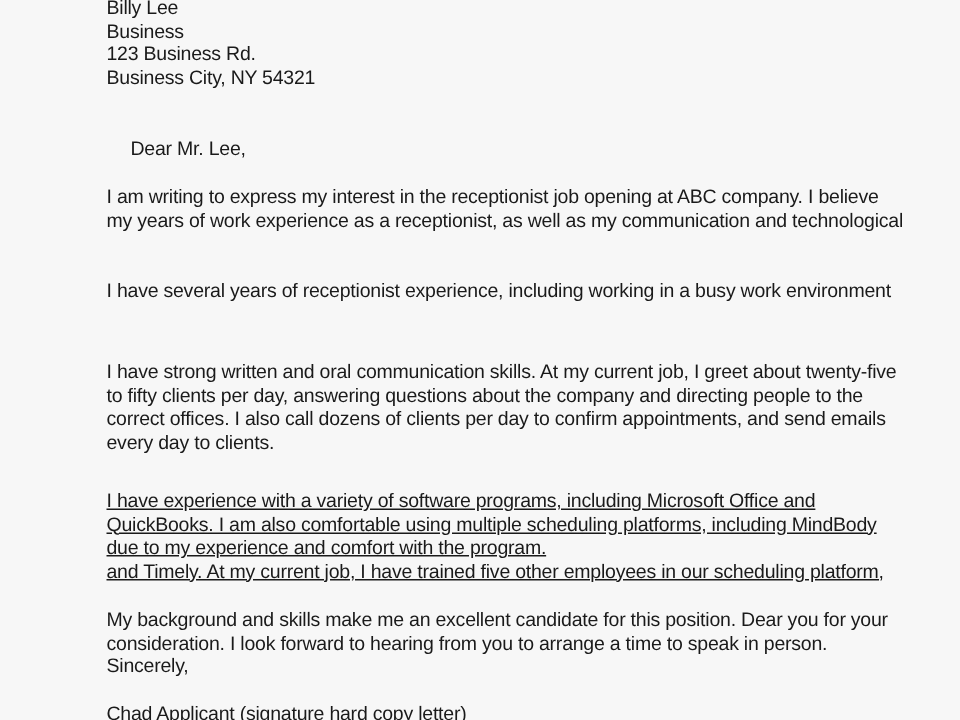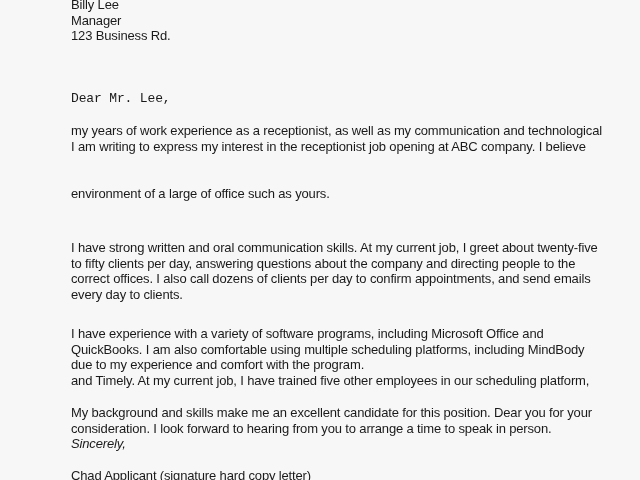--- a/index.html
+++ b/index.html
@@ -22,50 +22,51 @@
     width: 560px;
   }
   .line {
     font-size: 13px;
     line-height: 15.5px;
     white-space: nowrap;
     letter-spacing: -0.15px;
   }
   .address .line { line-height: 15.6px; }
   .address { position: absolute; top: -3px; left: 0; }
-  .salutation { position: absolute; top: 91px; left: 0; font-family: Liberation Mono, monospace; }
+  .salutation { position: absolute; top: 91px; left: 16px; }
   .para { position: absolute; left: 0; }
   .p1 { top: 123px; }
   .p2 { top: 186px; }
   .p3 { top: 240px; }
-  .p4 { top: 326px; }
+  .p4 { top: 326px; text-decoration: underline; }
   .p5 { top: 405px; }
-  .closing { position: absolute; top: 452px; left: 0; font-style: italic; }
+  .closing { position: absolute; top: 452px; left: 0; }
   .signature { position: absolute; top: 483px; left: 0; }
 </style>
 </head>
 <body>
 
 <div class="page">
 
   <div class="address">
     <div class="line">Billy Lee</div>
-    <div class="line">Manager</div>
+    <div class="line">Business</div>
     <div class="line">123 Business Rd.</div>
+    <div class="line">Business City, NY 54321</div>
   </div>
 
   <div class="salutation line">Dear Mr. Lee,</div>
 
   <div class="para p1">
+    <div class="line">I am writing to express my interest in the receptionist job opening at ABC company. I believe</div>
     <div class="line">my years of work experience as a receptionist, as well as my communication and technological</div>
-    <div class="line">I am writing to express my interest in the receptionist job opening at ABC company. I believe</div>
   </div>
 
   <div class="para p2">
-    <div class="line">environment of a large of office such as yours.</div>
+    <div class="line">I have several years of receptionist experience, including working in a busy work environment</div>
   </div>
 
   <div class="para p3">
     <div class="line">I have strong written and oral communication skills. At my current job, I greet about twenty-five</div>
     <div class="line">to fifty clients per day, answering questions about the company and directing people to the</div>
     <div class="line">correct offices. I also call dozens of clients per day to confirm appointments, and send emails</div>
     <div class="line">every day to clients.</div>
   </div>
 
   <div class="para p4">

